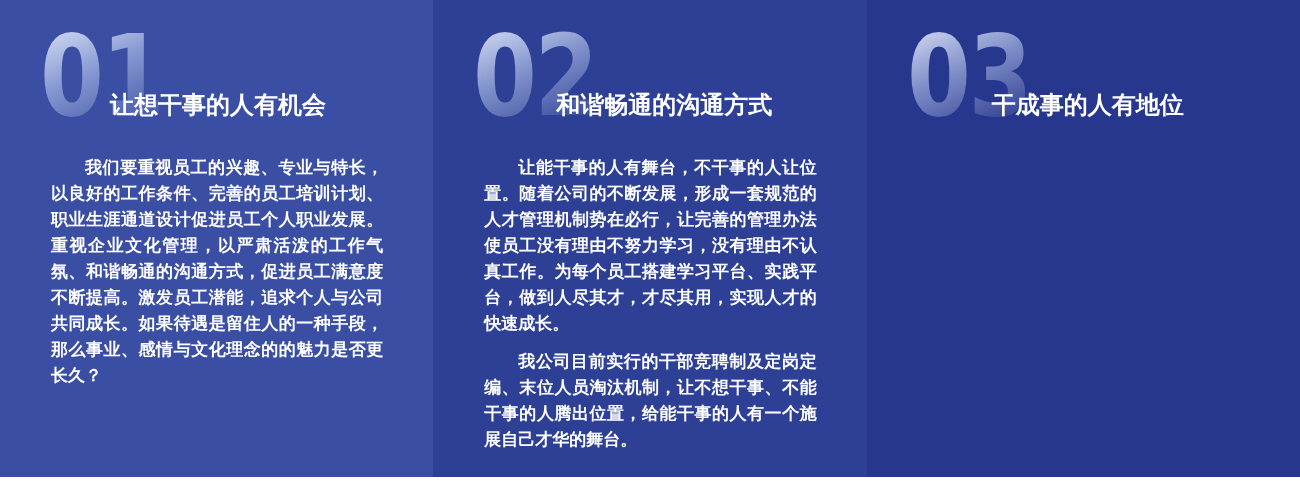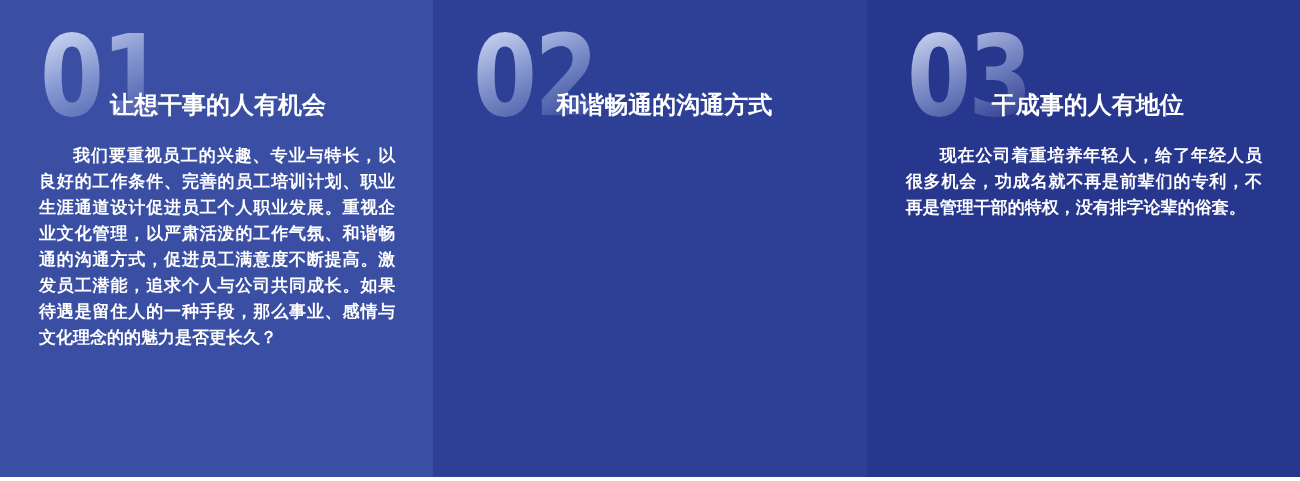--- a/index.html
+++ b/index.html
@@ -66,21 +66,21 @@
     top: 143px;
     left: 39px;
     right: 38px;
     font-size: 17px;
     line-height: 26px;
     font-weight: 600;
     text-align: justify;
     color: #ffffff;
   }
   .col-body p {
-    margin: 0;
+    margin: 12px;
     text-indent: 2em;
     word-break: break-all;
   }
   .bottom-strip {
     position: absolute;
     left: 0;
     bottom: 0;
     width: 100%;
     height: 4px;
     background: #ffffff;
@@ -96,24 +96,27 @@
     <div class="big-number">01</div>
     <h2 class="col-title title-a">让想干事的人有机会</h2>
     <div class="col-body">
       <p>我们要重视员工的兴趣、专业与特长，以良好的工作条件、完善的员工培训计划、职业生涯通道设计促进员工个人职业发展。重视企业文化管理，以严肃活泼的工作气氛、和谐畅通的沟通方式，促进员工满意度不断提高。激发员工潜能，追求个人与公司共同成长。如果待遇是留住人的一种手段，那么事业、感情与文化理念的的魅力是否更长久？</p>
     </div>
   </section>
 
   <section class="column" style="background-color: rgb(45, 64, 150);">
     <div class="big-number">02</div>
     <h2 class="col-title title-b">和谐畅通的沟通方式</h2>
+    <div class="col-body">
+      <p>让能干事的人有舞台，不干事的人让位置。随着公司的不断发展，形成一套规范的人才管理机制势在必行，让完善的管理办法使员工没有理由不努力学习，没有理由不认真工作。为每个员工搭建学习平台、实践平台，做到人尽其才，才尽其用，实现人才的快速成长。</p>
+      <p>我公司目前实行的干部竞聘制及定岗定编、末位人员淘汰机制，让不想干事、不能干事的人腾出位置，给能干事的人有一个施展自己才华的舞台。</p>
+    </div>
   </section>
 
   <section class="column" style="background-color: rgb(39, 55, 141);">
     <div class="big-number">03</div>
     <h2 class="col-title title-c">干成事的人有地位</h2>
     <div class="col-body">
-      <p>现在公司着重培养年轻人，给了年经人员很多机会，功成名就不再是前辈们的专利，不再是管理干部的特权，没有排字论辈的俗套。</p>
     </div>
   </section>
 
   <div class="bottom-strip" style="background-color: rgb(255, 255, 255);"></div>
 </div>
 
 </body></html>

